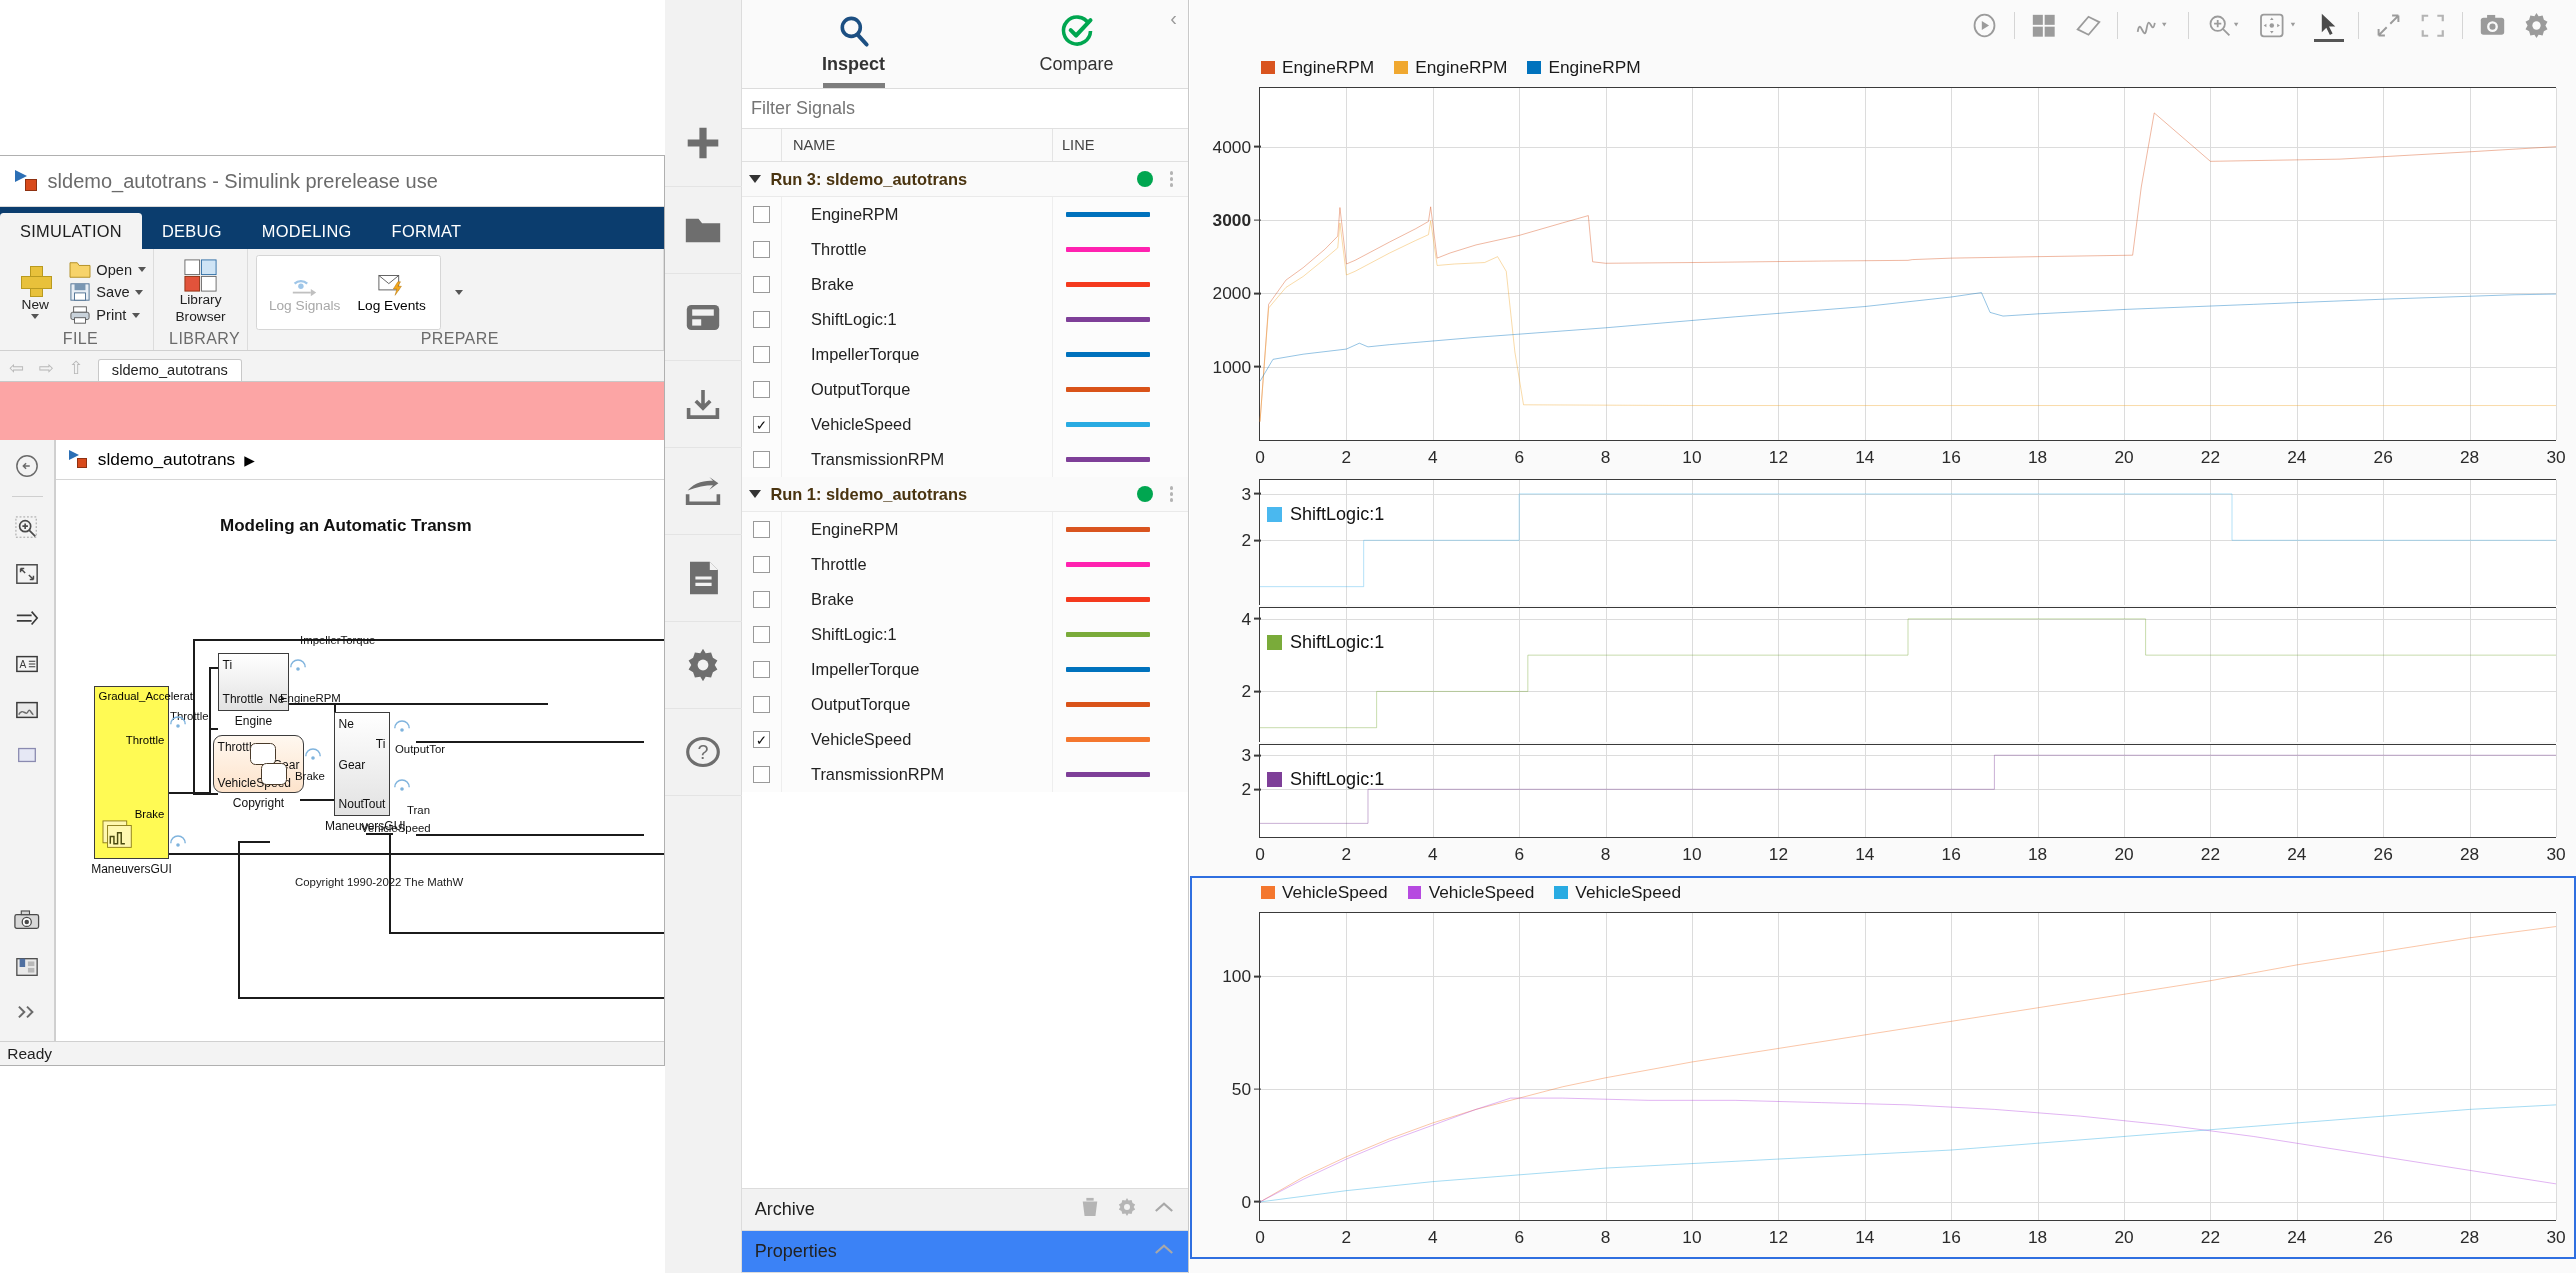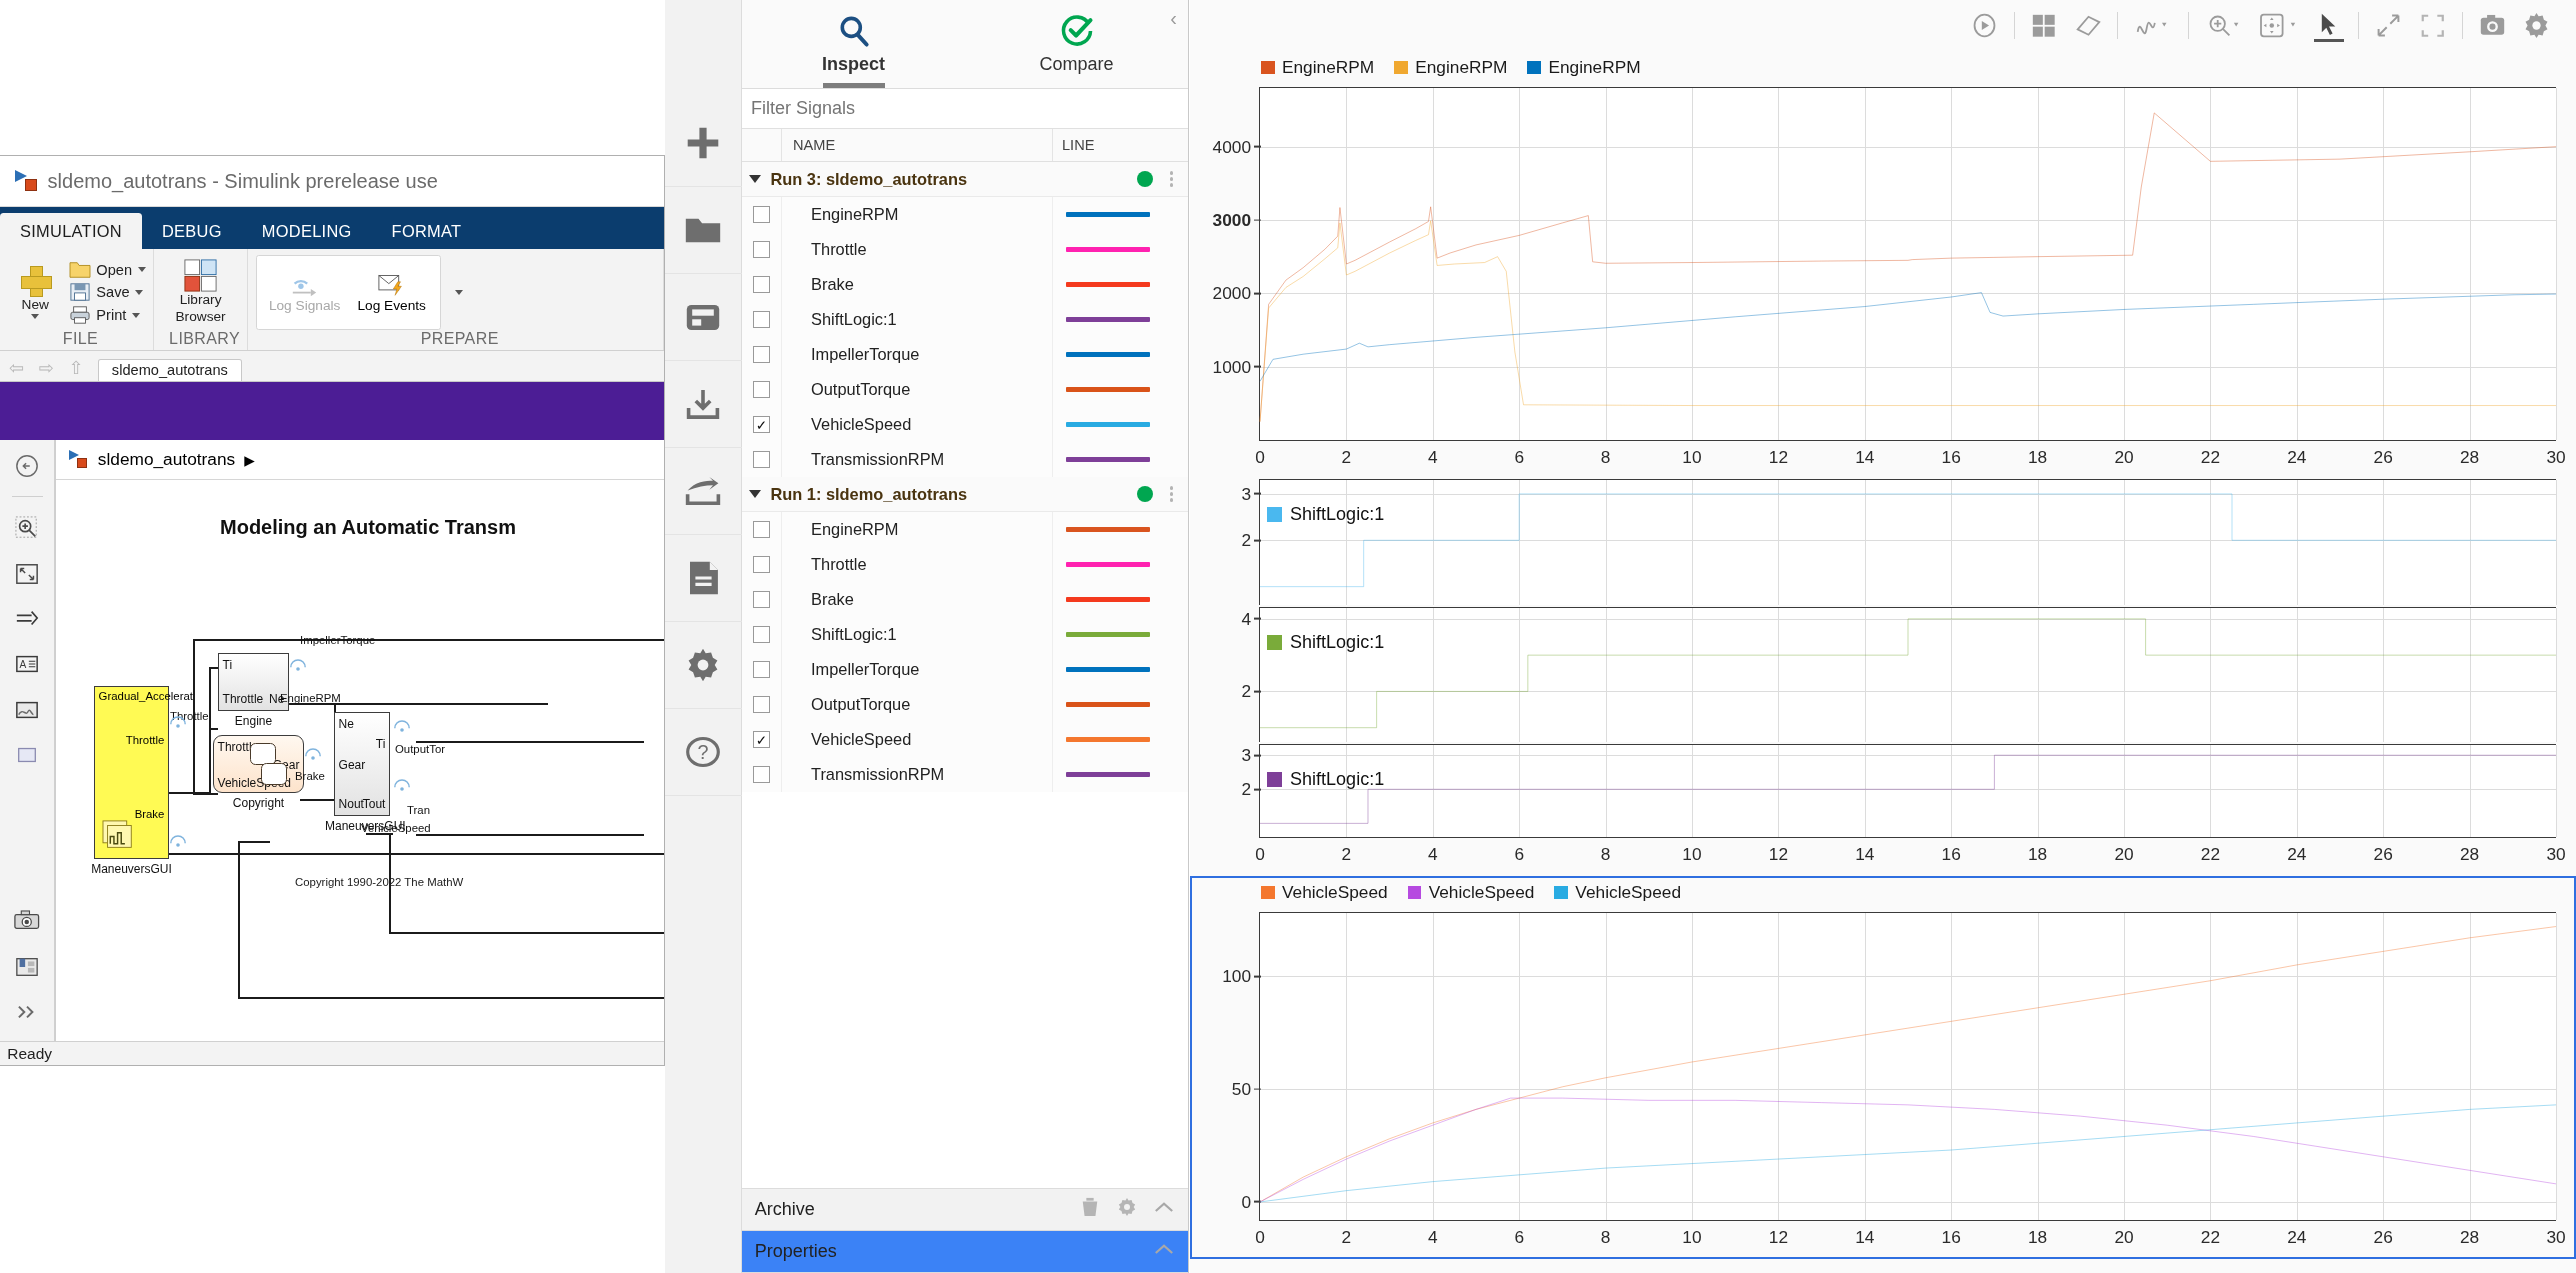--- a/index.html
+++ b/index.html
@@ -3,21 +3,21 @@
 <meta charset="utf-8">
 <style>
   * { box-sizing: border-box; margin:0; padding:0; }
   html, body { width:2576px; height:1273px; overflow:hidden; background:#ffffff;
     font-family:"Liberation Sans", sans-serif; }
 
   #root { position:relative; width:2576px; height:1273px; background:#ffffff; }
 
   
   #simulink { position:absolute; left:0; top:155px; width:665px; height:911px;
-    background:#4c1d95; border:0.9px solid #b0b0b0; border-left:none; }
+    background:#fca5a5; border:0.9px solid #b0b0b0; border-left:none; }
   .sl-title { height:51px; display:flex; align-items:center; gap:9px; padding:0 14.6px;
     background:#ffffff; border-bottom:0.9px solid #d9d9d9; }
   .sl-title .t { font-size:20px; color:#6b6b6b; white-space:nowrap;}
   .sl-appicon { width:24px; height:24px; position:relative; flex:none; }
   .sl-appicon .tri { position:absolute; left:0; top:0.9px; width:0;height:0;
     border-left:12px solid #2c6fb5; border-top:6.4px solid transparent; border-bottom:6.4px solid transparent;}
   .sl-appicon .sq { position:absolute; left:10px; top:10px; width:12px;height:12px;
     background:#d84a1b; border:0.9px solid #8e3111;}
 
   .sl-tabs { height:42px; background:#0b3d6e; display:flex; align-items:flex-end; }
@@ -57,21 +57,21 @@
   .sl-vtool { width:55px; background:#f3f3f3; border-right:0.9px solid #d0d0d0;
     display:flex; flex-direction:column; align-items:center; padding-top:11px; gap:16.4px;}
   .vt { width:29px;height:29px; display:flex;align-items:center;justify-content:center;
     color:#5a5a5a;}
   .sl-canvas { flex:1; position:relative; background:#ffffff; overflow:hidden;
     border-left:0.9px solid #cfcfcf;}
   .sl-addr { height:40px; display:flex; align-items:center; gap:9px; padding:0 12.8px;
     background:#ffffff; border-bottom:0.9px solid #d6d6d6; font-size:17.3px; }
   .sl-model { position:absolute; inset:40px 0 0 0; background:#ffffff; }
 
-  .mtitle { position:absolute; left:164px; top:36px; font-size:20px; font-weight:bold; color:#111;
+  .mtitle { position:absolute; left:164px; top:36px; font-size:17px; font-weight:bold; color:#111;
     white-space:nowrap;}
   .blk { position:absolute; border:1.4px solid #3c3c3c; background:linear-gradient(#ffffff,#e2e2e2);
     font-size:12px; color:#111; }
   .blk .pin { position:absolute; font-size:12px; }
   .blklabel { position:absolute; font-size:12px; color:#111; text-align:center; white-space:nowrap;}
   .gui { position:absolute; background:#fffa54; border:1.4px solid #3c3c3c; }
   .wire { position:absolute; background:#1b1b1b; }
   .sig { position:absolute; font-size:11.4px; color:#111; white-space:nowrap;}
   .sigscope { position:absolute; width:18px;height:12.8px; }
   .statebox { position:absolute; width:25.5px;height:22px;border:1.4px solid #4a3b2a;border-radius:5.5px;

